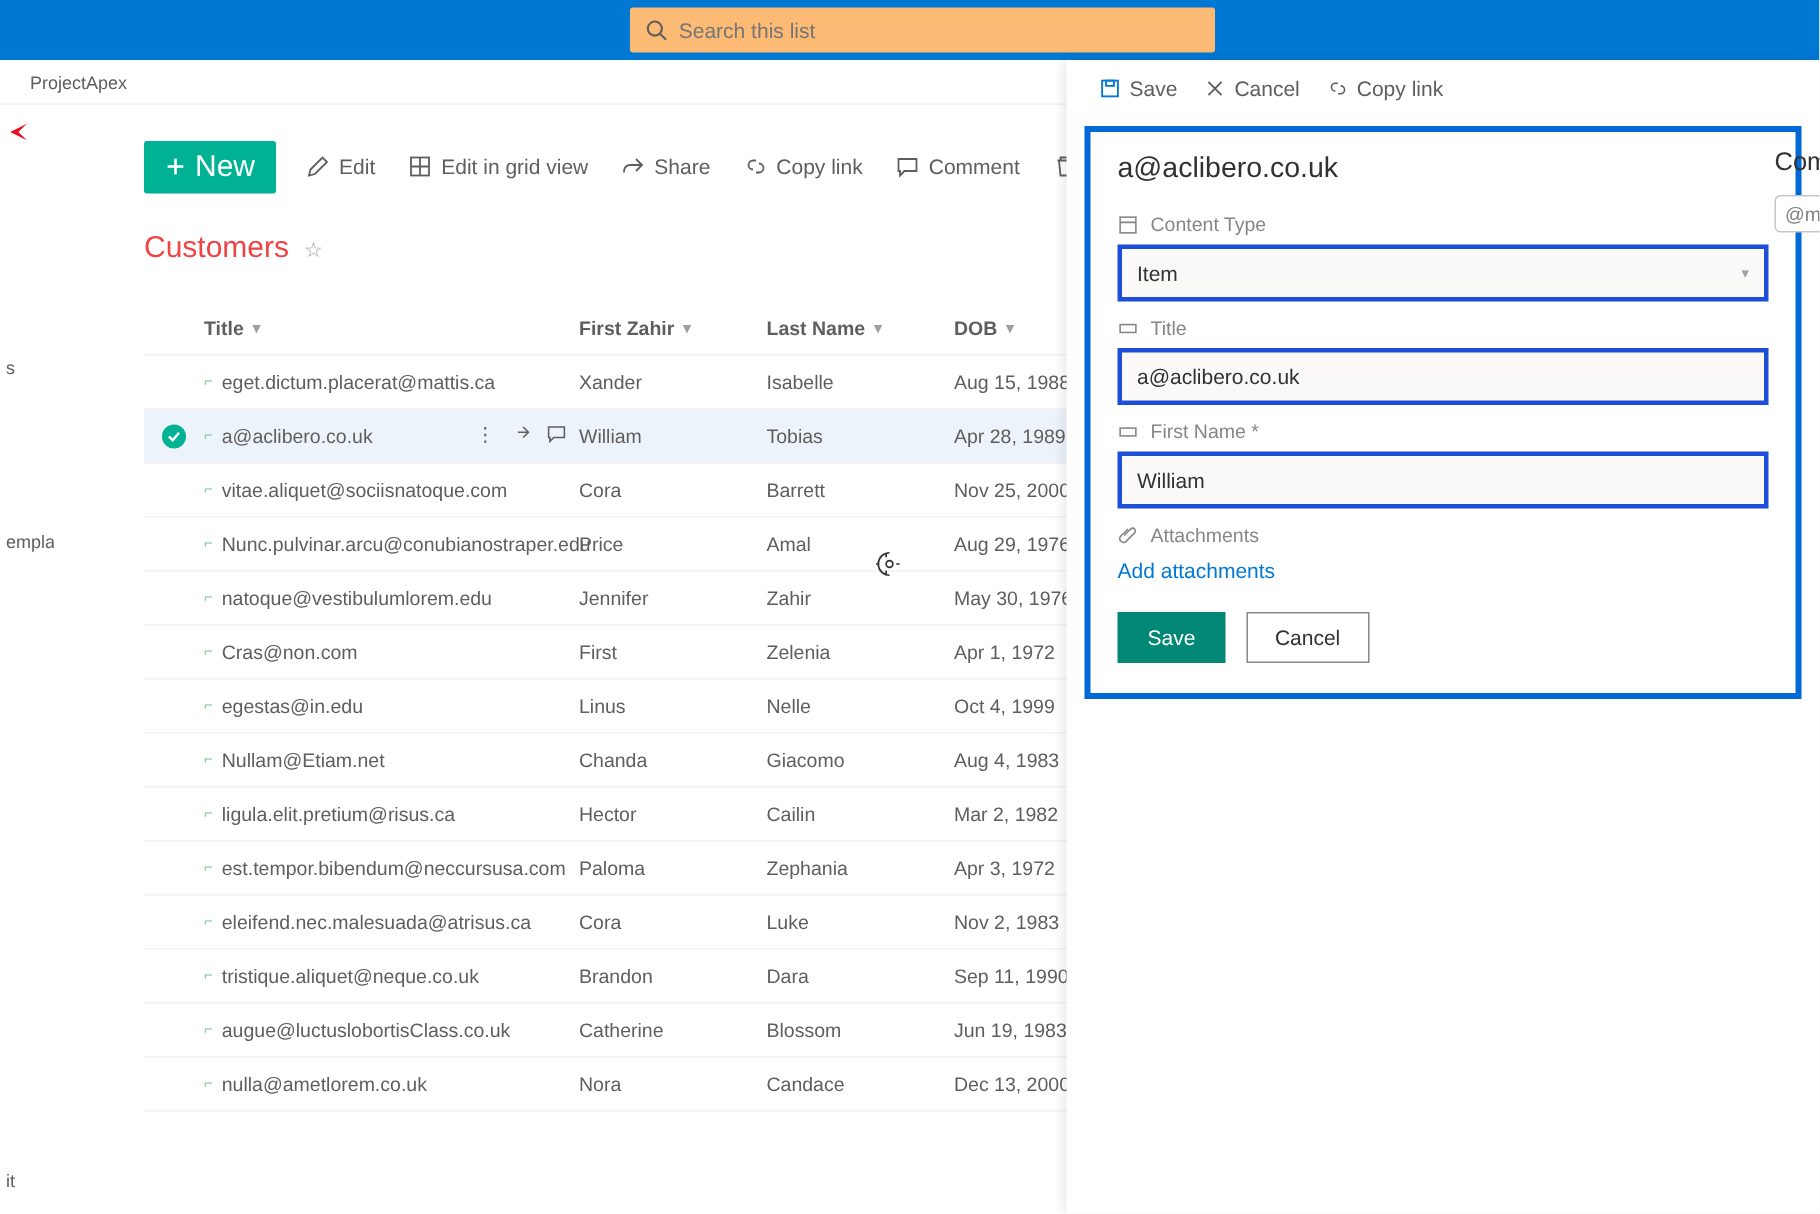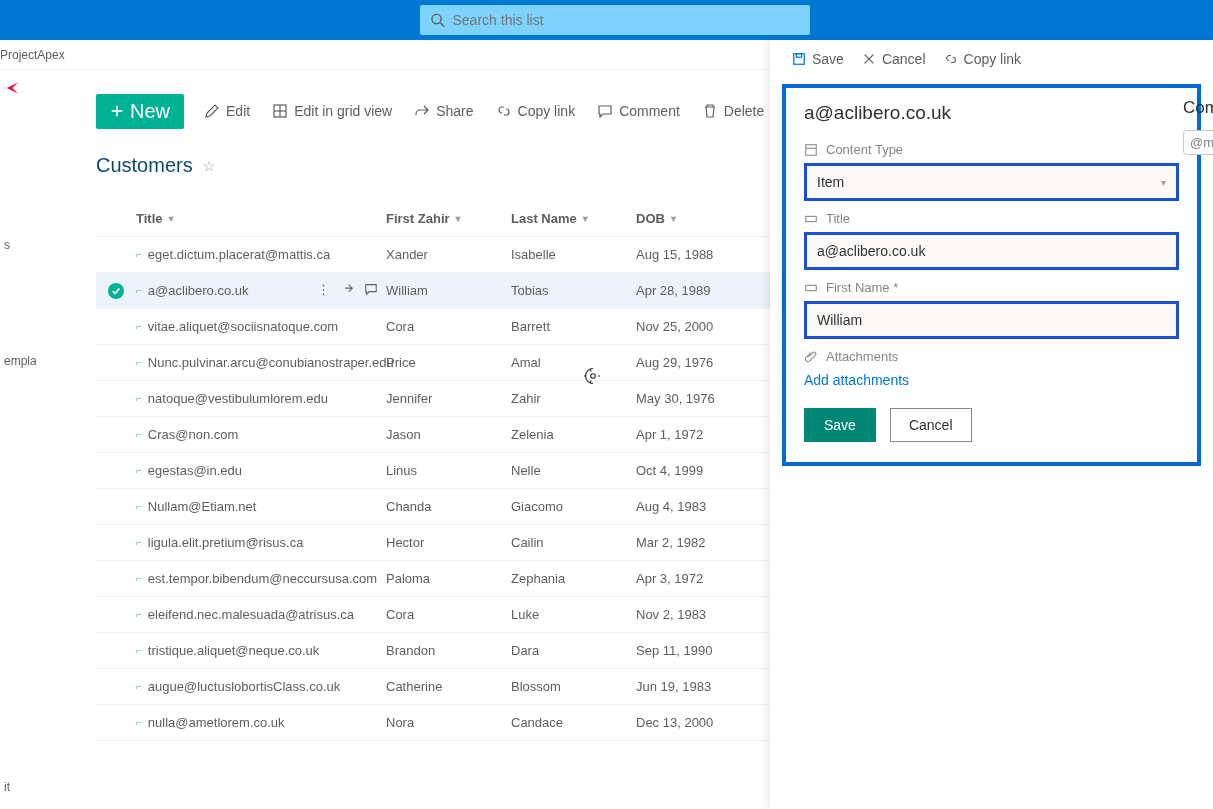--- a/index.html
+++ b/index.html
@@ -17,36 +17,36 @@
   .top-bar {
     height: 40px;
     background: #0078d4;
     display: flex;
     align-items: center;
     justify-content: center;
   }
   .search-box {
     width: 390px;
     height: 30px;
-    background: #7dd3fc;
+    background: #fdba74;
     border-radius: 2px;
     display: flex;
     align-items: center;
     padding: 0 10px;
     color: #605e5c;
     margin-left: 16px;
   }
   .search-box svg { width: 16px; height: 16px; margin-right: 8px; }
   .search-box input {
     border: none; background: transparent; outline: none;
     width: 100%; font-size: 14px; color: #605e5c;
   }
   
   .crumb-bar {
-    height: 30px; 
+    height: 30px; padding-left: 20px;
     font-size: 12px; color: #605e5c;
     display: flex; align-items: center;
     border-bottom: 1px solid #f3f2f1;
   }
   
   .left-sliver {
     position: absolute; left: 0; top: 70px; bottom: 0; width: 36px;
     background: #fff;
   }
   .left-sliver .logo {
@@ -85,21 +85,21 @@
     border: none; cursor: pointer;
   }
   .new-btn svg { width:14px; height:14px; }
   .overflow-dots { color:#605e5c; font-size:18px; letter-spacing:2px; }
   
   .list-heading-row {
     display:flex; align-items:center; gap:10px;
     margin-top: 24px;
   }
   .list-heading {
-    font-size: 20px; color:#0c4a6e; font-weight:400;
+    font-size: 20px; color:#ef4444; font-weight:400;
   }
   .star { color:#a19f9d; }
   
   .tbl {
     margin-top: 24px; width: 680px;
   }
   .tbl-head, .tbl-row {
     display: grid;
     grid-template-columns: 40px 250px 125px 125px 140px;
     align-items: center;
@@ -120,21 +120,21 @@
     width:16px; height:16px; border-radius:50%;
     background:#00b294; display:flex; align-items:center; justify-content:center;
   }
   .sel-icon svg { width:10px; height:10px; }
   .title-cell { display:flex; align-items:center; gap:4px; white-space:nowrap; }
   .title-cell .tick { color:#7bc58f; font-size:10px; margin-right:2px; }
   .row-actions { display:flex; gap:10px; color:#605e5c; margin-left:auto; padding-right:8px; }
   .chev { font-size:10px; color:#a19f9d; }
   
   .overlay {
-    position:absolute; top:40px; right:0; bottom:0; width:443px;
+    position:absolute; top:40px; right:0; bottom:0; width:502px;
     background:#fff;
     box-shadow:-2px 0 8px rgba(0,0,0,.1);
   }
   .overlay-cmd {
     height:38px; display:flex; align-items:center; gap:18px; padding:0 22px;
     border-bottom: none;
   }
   .overlay-cmd .obtn { display:inline-flex; align-items:center; gap:6px; color:#605e5c; font-size:14px; cursor:pointer; }
   .overlay-cmd .obtn svg { width:14px; height:14px; }
   .panel-card {
@@ -339,21 +339,21 @@
           <span>Jennifer</span>
           <span>Zahir</span>
           <span>May 30, 1976</span>
         </div>
         <div class="tbl-row">
           <span class="chk-cell"></span>
           <span class="title-cell">
             <span class="tick">⌐</span>
             <span>Cras@non.com</span>
           </span>
-          <span>Jason</span>
+          <span>First</span>
           <span>Zelenia</span>
           <span>Apr 1, 1972</span>
         </div>
         <div class="tbl-row">
           <span class="chk-cell"></span>
           <span class="title-cell">
             <span class="tick">⌐</span>
             <span>egestas@in.edu</span>
           </span>
           <span>Linus</span>

